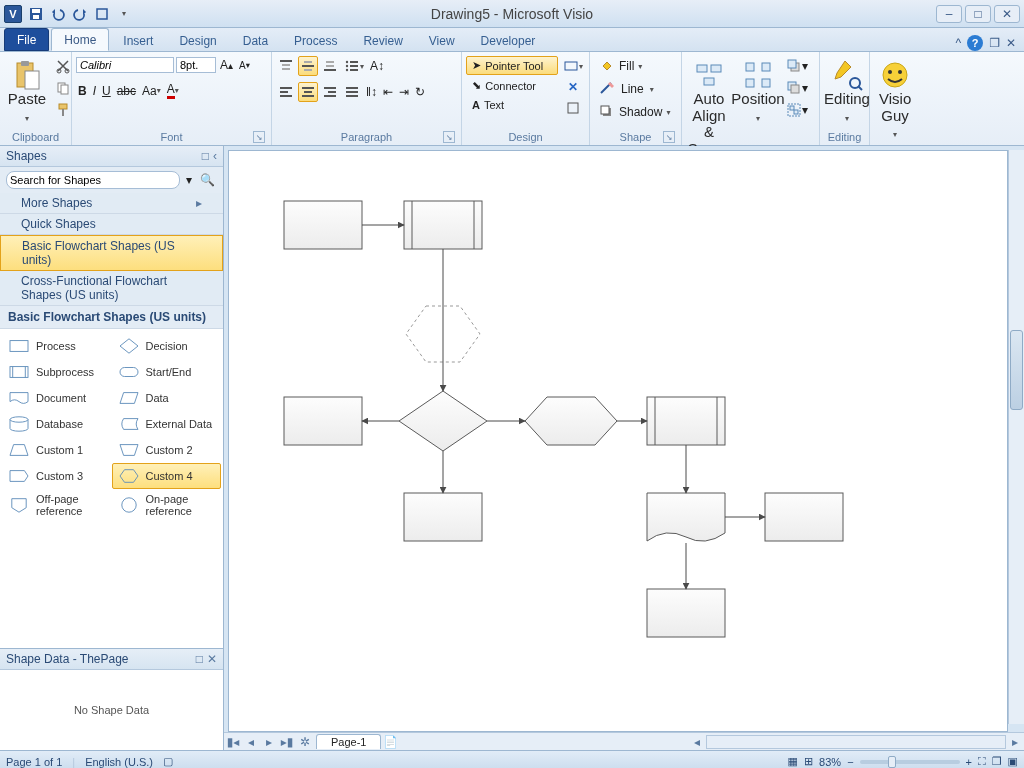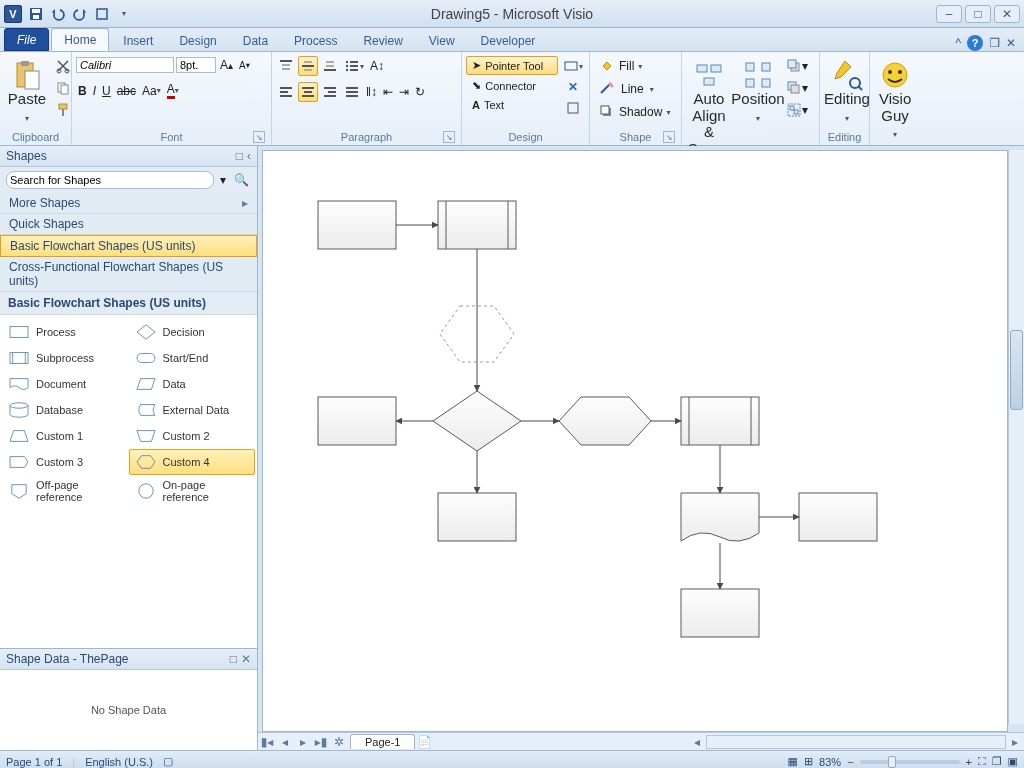--- a/index.html
+++ b/index.html
@@ -6,21 +6,21 @@
 body { background:#d6e5f3; width:1024px; height:768px; overflow:hidden; font-size:12px; color:#222; }
 .titlebar { height:28px; background:linear-gradient(#e7eef7,#cfe0f1); border-bottom:1px solid #9db7d1; display:flex; align-items:center; padding:0 4px; position:relative;}
 .vicon { width:18px;height:18px;background:#2b579a;border:1px solid #1a3f6b;border-radius:2px;display:flex;align-items:center;justify-content:center;color:#fff;font-weight:bold;font-size:11px;margin-right:4px;}
 .qat { display:flex; gap:2px; }
 .qat .btn, .winbtn { width:20px;height:20px; display:flex;align-items:center;justify-content:center; border-radius:2px; color:#3b5b88;}
 .title { position:absolute; left:0; right:0; text-align:center; color:#444; font-size:14px; pointer-events:none;}
 .winbtns { margin-left:auto; display:flex; gap:3px;}
 .winbtn { width:26px;height:18px;border:1px solid #9db7d1;background:#e7eef7;border-radius:3px;}
 .tabs { height:24px; background:linear-gradient(#e4edf7,#d4e2f1); display:flex; align-items:flex-end; padding-left:4px; gap:2px; border-bottom:1px solid #9db7d1;}
 .tab { padding:4px 12px 3px; color:#365f91; border-top-left-radius:3px;border-top-right-radius:3px; cursor:default;}
-.tab.file { background:#1e4e9c; color:#fff; border:1px solid #163b78;font-style:italic; }
+.tab.file { background:#1e4e9c; color:#fff; border:1px solid #163b78; }
 .tab.active { background:#f5f9fd; border:1px solid #9db7d1; border-bottom:1px solid #f5f9fd; color:#3b5a86;}
 .tabright { margin-left:auto; display:flex; align-items:center; gap:6px; padding-right:8px; color:#3b5b88;}
 .helpcircle { width:16px;height:16px;border-radius:50%;background:#2b7cd3;color:#fff;display:flex;align-items:center;justify-content:center;font-size:11px;font-weight:bold;}
 .ribbon { height:94px; background:linear-gradient(#f5f9fd,#e6eef7); border-bottom:1px solid #9db7d1; display:flex; }
 .group { border-right:1px solid #c4d5e6; display:flex; flex-direction:column; padding:2px 4px 0; }
 .group .body { flex:1; display:flex; align-items:flex-start; gap:3px; padding-top:2px;}
 .group .label { text-align:center; font-size:11px; color:#5a7aa0; padding:1px 0 2px; position:relative;}
 .launcher { position:absolute; right:2px; bottom:2px; width:12px;height:12px; border:1px solid #9db7d1; font-size:8px; display:flex;align-items:center;justify-content:center;color:#5a7aa0;}
 .btn { display:flex;align-items:center;justify-content:center; border:1px solid transparent; border-radius:2px; padding:1px;}
 .btn.sel { background:linear-gradient(#fef3cf,#fbdc7c); border:1px solid #e3a21a;}
@@ -29,26 +29,26 @@
 .bigbtn .lbl { font-size:15px; color:#2a2a2a; text-align:center; line-height:1.1; }
 .drop::after { content:" ▾"; font-size:8px; color:#555;}
 select,input[type=text]{ font-size:11px; border:1px solid #a6bdd6; background:#fff; padding:1px 3px;}
 .row { display:flex; gap:2px; align-items:center;}
 .col { display:flex; flex-direction:column; gap:2px;}
 .smic { width:16px;height:16px; display:inline-block;}
 .toolstack { display:flex; flex-direction:column; gap:1px; width:100px;}
 .toolstack .btn { justify-content:flex-start; padding:2px 5px; font-size:11px; gap:4px;}
 
 .workspace { display:flex; height:604px; }
-.sidepanel { width:258px; background:#e6eef7; border-right:1px solid #9db7d1; display:flex; flex-direction:column;}
+.sidepanel { width:224px; background:#e6eef7; border-right:1px solid #9db7d1; display:flex; flex-direction:column;}
 .panehdr { background:linear-gradient(#e6eef7,#d6e4f1); border-bottom:1px solid #b4c8dd; padding:3px 6px; font-size:12px; color:#2a4a75; display:flex; align-items:center;}
 .panehdr .pbtns{ margin-left:auto; display:flex; gap:4px; color:#5a7aa0;}
 .search { padding:4px 6px; display:flex; gap:4px; background:#e3ecf5;}
 .search input { flex:1;border-radius:8px;}
-.catrow { padding:3px 9px; border-bottom:1px solid #cdd9e6; color:#2a4a75; background:#e1ebf4; display:flex; align-items:center;}
+.catrow { padding:3px 21px; border-bottom:1px solid #cdd9e6; color:#2a4a75; background:#e1ebf4; display:flex; align-items:center;}
 .catrow.selected { background:linear-gradient(#fff0b8,#fddf7e); border:1px solid #e3a21a; }
 .catrow .arr { margin-left:auto; color:#5a7aa0;}
 .stitle { font-weight:bold; padding:4px 8px; color:#2a4a75; background:#e3ecf5; border-bottom:1px solid #cdd9e6;}
 .shapegrid { background:#fff; flex:1; overflow:auto; padding:4px 2px;}
 .srow { display:flex; }
 .sitem { width:50%; display:flex; align-items:center; gap:6px; padding:4px 6px; font-size:11px; color:#333;}
 .sitem.selected { background:linear-gradient(#fff0b8,#fddf7e); border:1px solid #e3a21a; border-radius:2px; padding:3px 5px;}
 .sicon { width:22px;height:18px; flex-shrink:0; }
 .shapedata { border-top:1px solid #9db7d1;}
 .sdbody { background:#fff; height:80px; display:flex; align-items:center; justify-content:center; color:#555; font-size:11px;}

